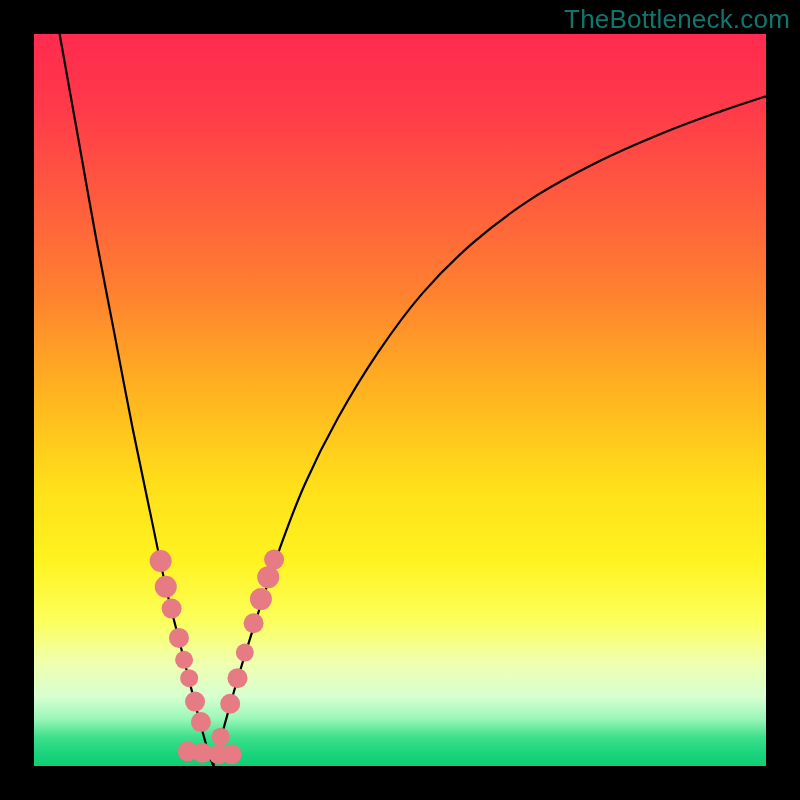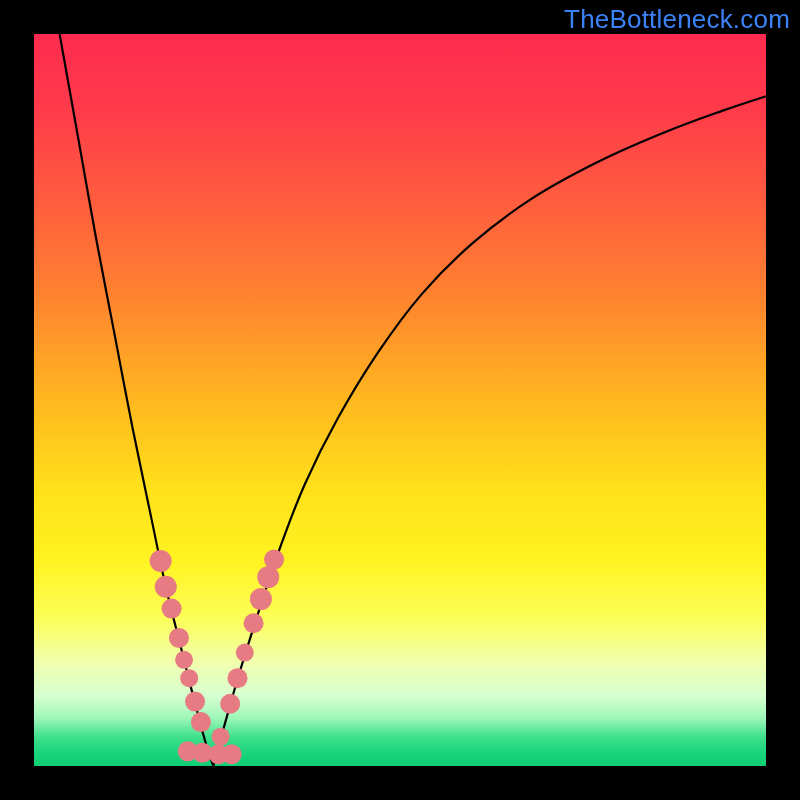--- a/index.html
+++ b/index.html
@@ -23,21 +23,21 @@
     position: absolute;
     top: 34px;
     left: 34px;
     width: 732px;
     height: 732px;
   }
   .watermark {
     position: absolute;
     top: 4px;
     right: 10px;
-    color: #3b82f6;
+    color: #0f766e;
     font-size: 26px;
     font-weight: 500;
     letter-spacing: 0.2px;
     user-select: none;
   }
 </style>
 </head>
 <body>
 
 <div class="frame">

